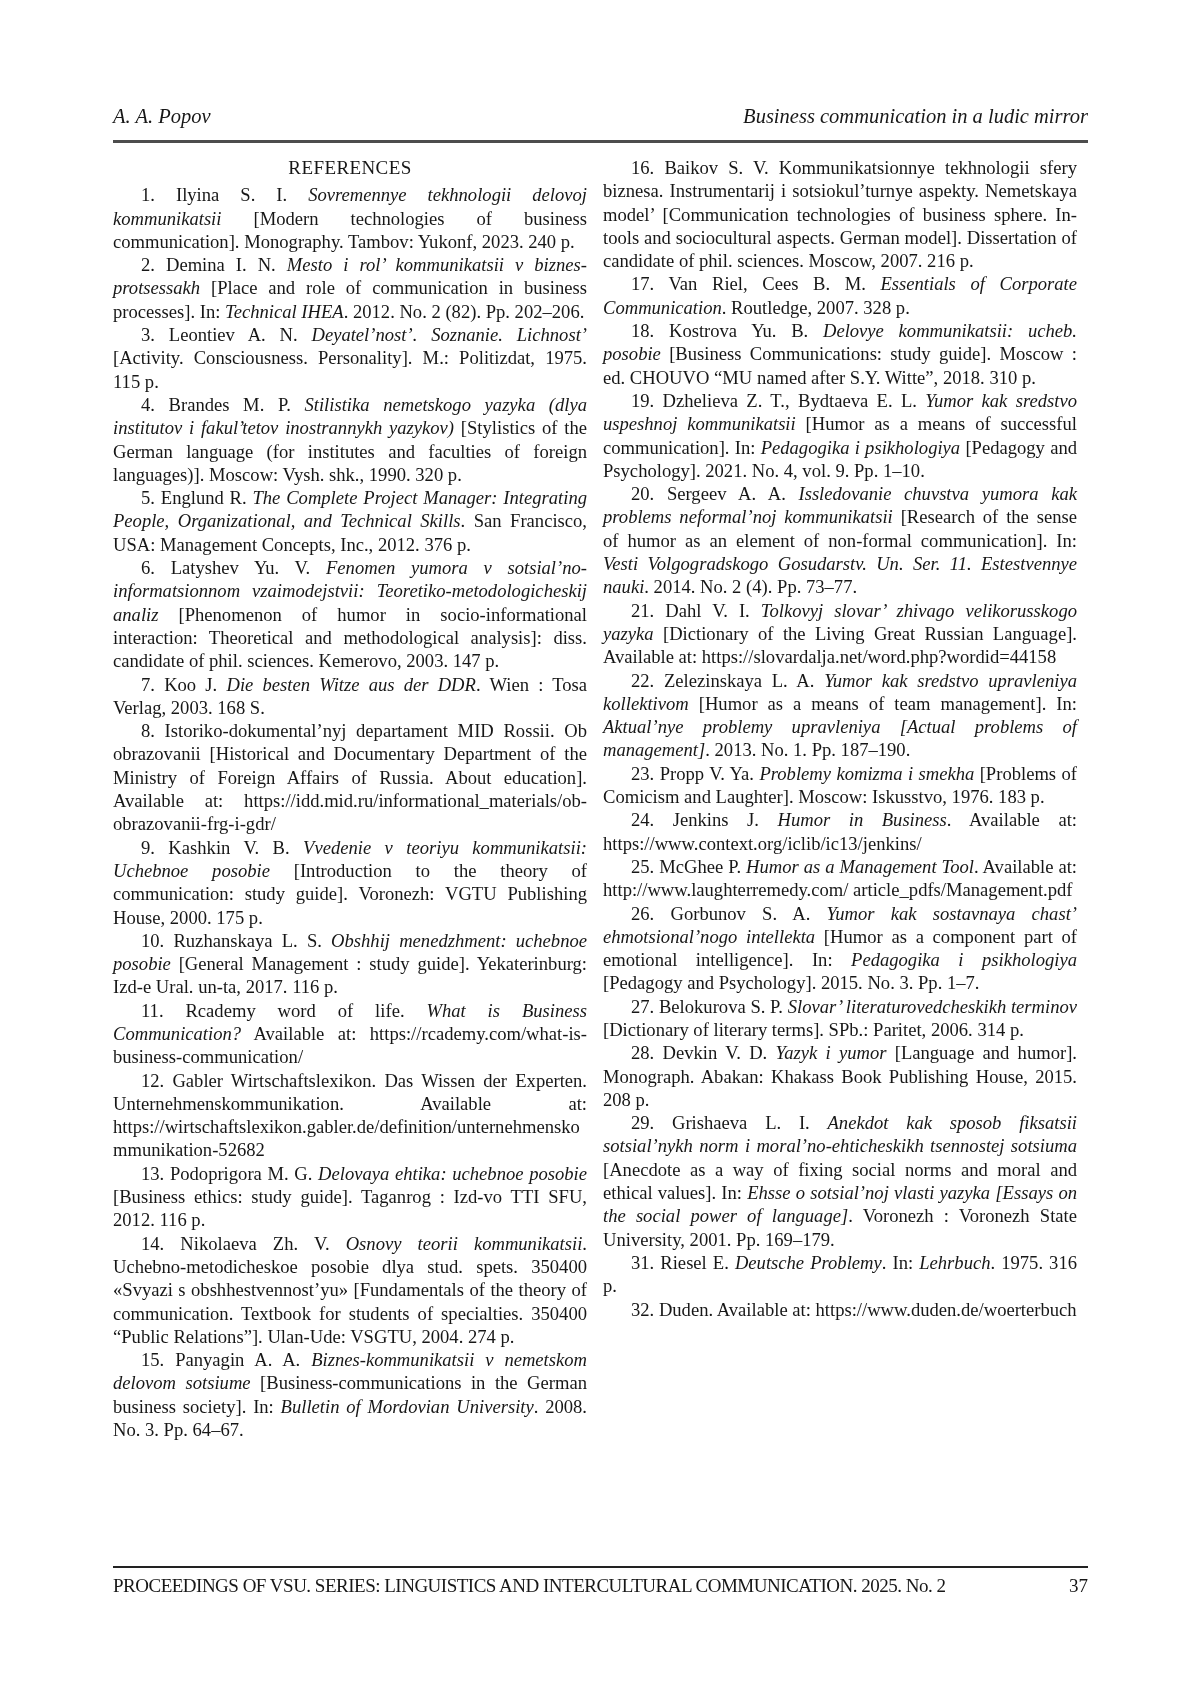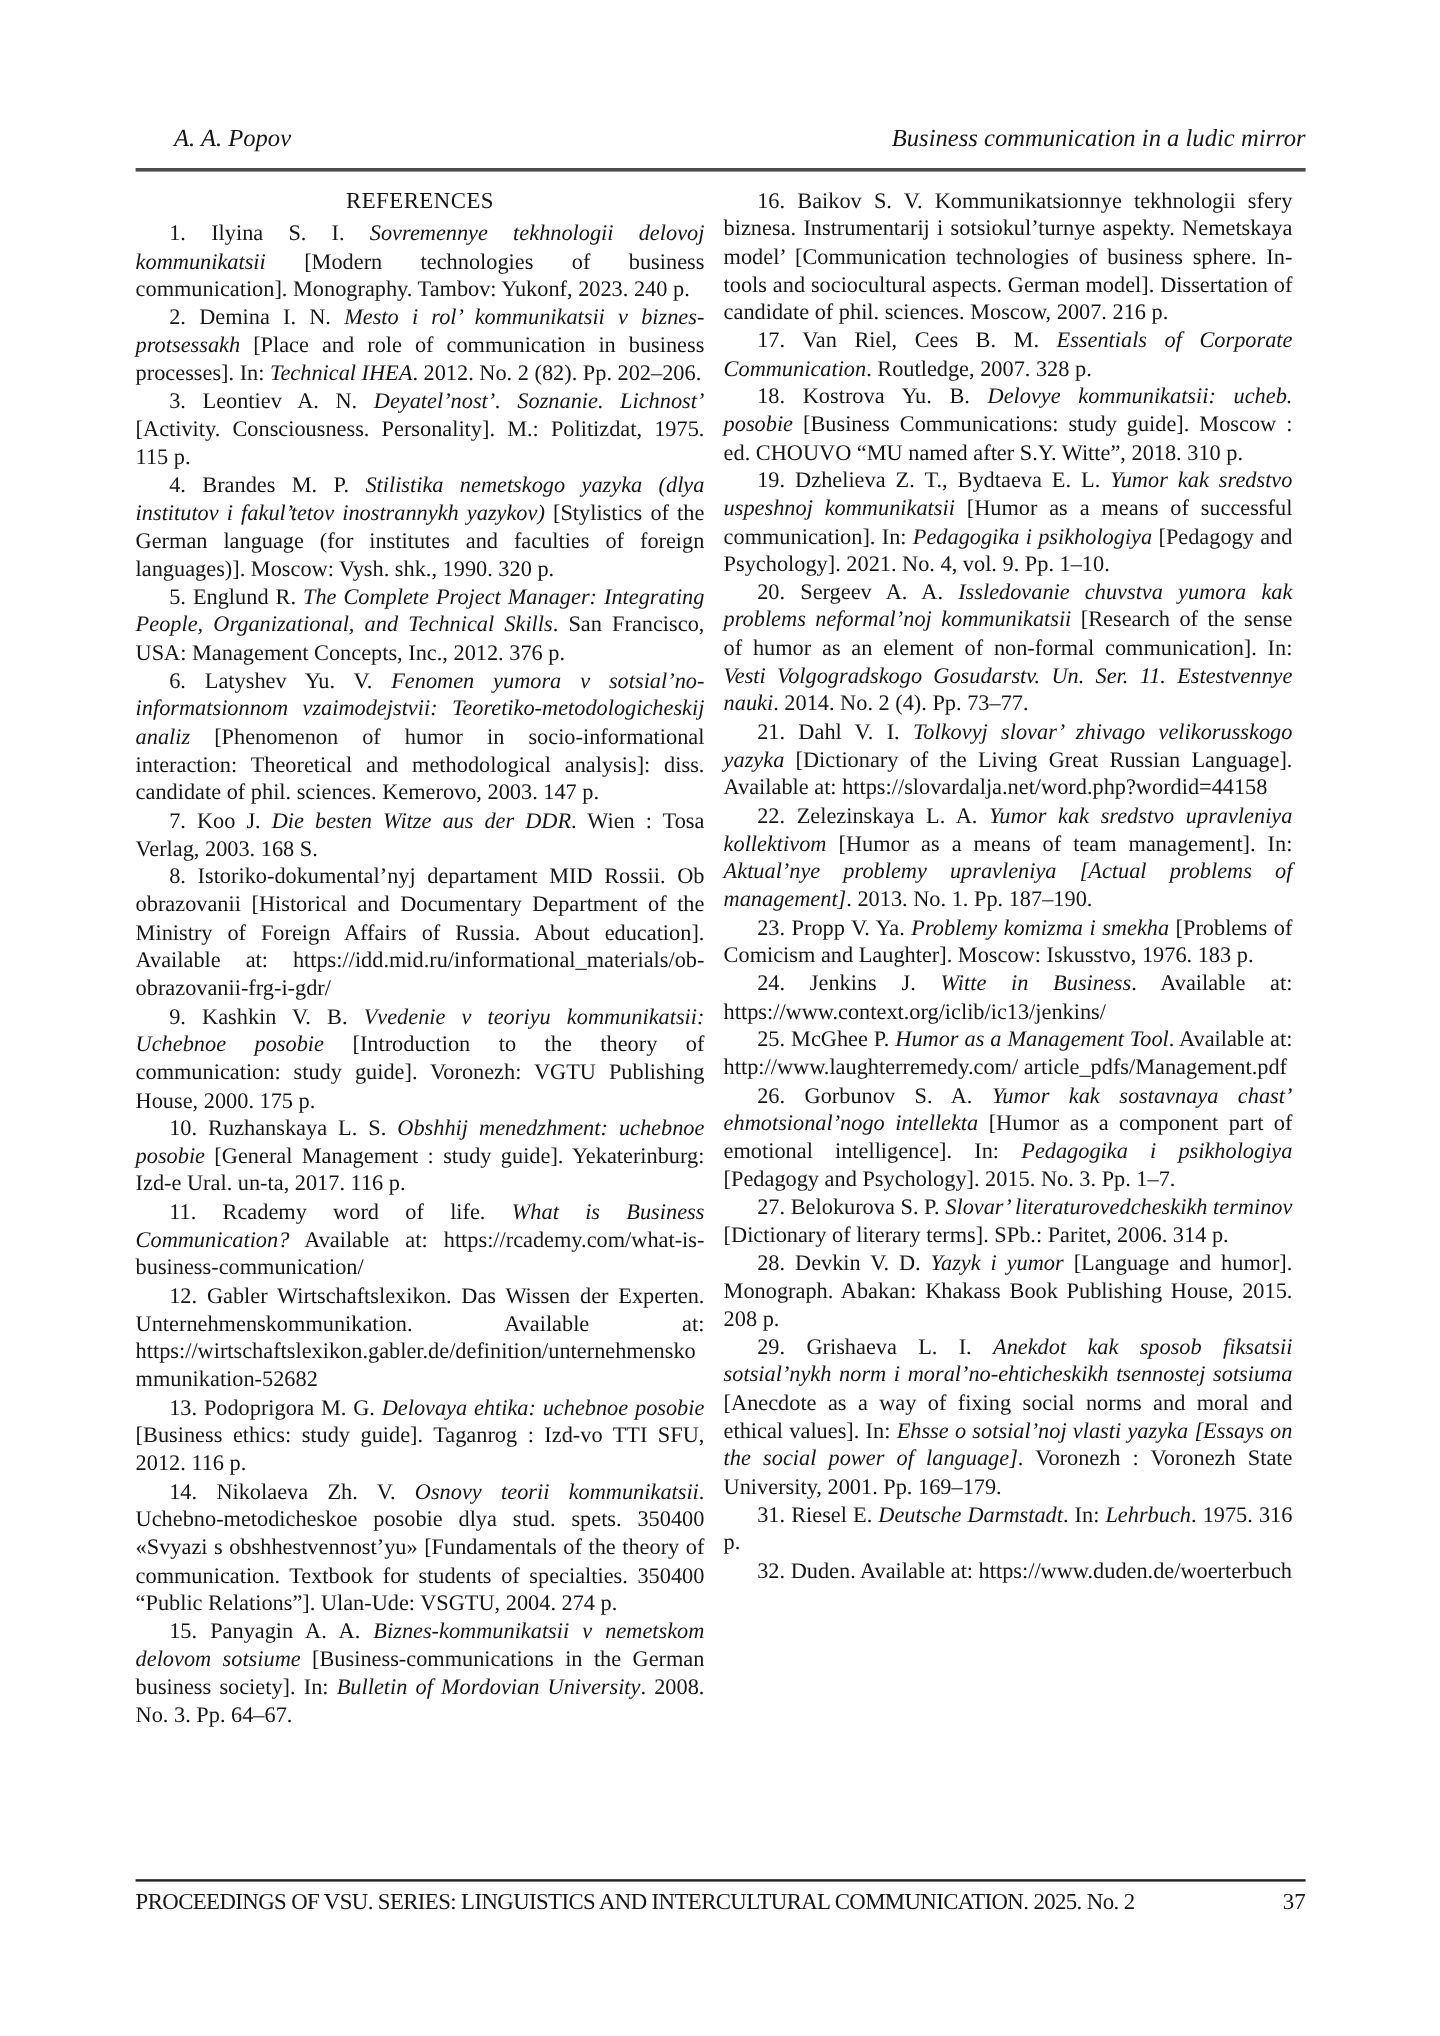--- a/index.html
+++ b/index.html
@@ -16,21 +16,20 @@
     left: 113px; top: 104px;
     width: 975px;
   }
   .running-header {
     display: flex;
     justify-content: space-between;
     align-items: flex-end;
     font-style: italic;
     font-size: 20.5px;
     line-height: 24px;
-    margin-left: 32px;
   }
   .header-rule {
     height: 3px;
     background: #4d4d4d;
     margin-top: 12px;
   }
   .cols {
     display: flex;
     gap: 16px;
     margin-top: 13px;
@@ -99,27 +98,27 @@
       </div>
     <div class="col">
         <p class="ref">16. Baikov S. V. Kommunikatsionnye tekhnologii sfery biznesa. Instrumentarij i sotsiokul’turnye aspekty. Nemetskaya model’ [Communication technologies of business sphere. In-tools and sociocultural aspects. German model]. Dissertation of candidate of phil. sciences. Moscow, 2007. 216 p.</p>
         <p class="ref">17. Van Riel, Cees B. M. <i>Essentials of Corporate Communication</i>. Routledge, 2007. 328 p.</p>
         <p class="ref">18. Kostrova Yu. B. <i>Delovye kommunikatsii: ucheb. posobie</i> [Business Communications: study guide]. Moscow : ed. CHOUVO “MU named after S.Y. Witte”, 2018. 310 p.</p>
         <p class="ref">19. Dzhelieva Z. T., Bydtaeva E. L. <i>Yumor kak sredstvo uspeshnoj kommunikatsii</i> [Humor as a means of successful communication]. In: <i>Pedagogika i psikhologiya</i> [Pedagogy and Psychology]. 2021. No. 4, vol. 9. Pp. 1–10.</p>
         <p class="ref">20. Sergeev A. A. <i>Issledovanie chuvstva yumora kak problems neformal’noj kommunikatsii</i> [Research of the sense of humor as an element of non-formal communication]. In: <i>Vesti Volgogradskogo Gosudarstv. Un. Ser. 11. Estestvennye nauki</i>. 2014. No. 2 (4). Pp. 73–77.</p>
         <p class="ref">21. Dahl V. I. <i>Tolkovyj slovar’ zhivago velikorusskogo yazyka</i> [Dictionary of the Living Great Russian Language]. Available at: https://slovardalja.net/word.php?wordid=44158</p>
         <p class="ref">22. Zelezinskaya L. A. <i>Yumor kak sredstvo upravleniya kollektivom</i> [Humor as a means of team management]. In: <i>Aktual’nye problemy upravleniya [Actual problems of management]</i>. 2013. No. 1. Pp. 187–190.</p>
         <p class="ref">23. Propp V. Ya. <i>Problemy komizma i smekha</i> [Problems of Comicism and Laughter]. Moscow: Iskusstvo, 1976. 183 p.</p>
-        <p class="ref">24. Jenkins J. <i>Witte in Business</i>. Available at: https://www.context.org/iclib/ic13/jenkins/</p>
+        <p class="ref">24. Jenkins J. <i>Humor in Business</i>. Available at: https://www.context.org/iclib/ic13/jenkins/</p>
         <p class="ref">25. McGhee P. <i>Humor as a Management Tool</i>. Available at: http://www.laughterremedy.com/ article_pdfs/Management.pdf</p>
         <p class="ref">26. Gorbunov S. A. <i>Yumor kak sostavnaya chast’ ehmotsional’nogo intellekta</i> [Humor as a component part of emotional intelligence]. In: <i>Pedagogika i psikhologiya</i> [Pedagogy and Psychology]. 2015. No. 3. Pp. 1–7.</p>
         <p class="ref">27. Belokurova S. P. <i>Slovar’ literaturovedcheskikh terminov</i> [Dictionary of literary terms]. SPb.: Paritet, 2006. 314 p.</p>
         <p class="ref">28. Devkin V. D. <i>Yazyk i yumor</i> [Language and humor]. Monograph. Abakan: Khakass Book Publishing House, 2015. 208 p.</p>
         <p class="ref">29. Grishaeva L. I. <i>Anekdot kak sposob fiksatsii sotsial’nykh norm i moral’no-ehticheskikh tsennostej sotsiuma</i> [Anecdote as a way of fixing social norms and moral and ethical values]. In: <i>Ehsse o sotsial’noj vlasti yazyka [Essays on the social power of language]</i>. Voronezh : Voronezh State University, 2001. Pp. 169–179.</p>
-        <p class="ref">31. Riesel E. <i>Deutsche Darmstadt</i>. In: <i>Lehrbuch</i>. 1975. 316 p.</p>
+        <p class="ref">31. Riesel E. <i>Deutsche Problemy</i>. In: <i>Lehrbuch</i>. 1975. 316 p.</p>
         <p class="ref">32. Duden. Available at: https://www.duden.de/woerterbuch</p>
       </div>
   </div>
 </div>
 
 <div class="page-footer">
   <span>PROCEEDINGS OF VSU. SERIES: LINGUISTICS AND INTERCULTURAL COMMUNICATION. 2025. No. 2</span>
   <span class="page-number">37</span>
 </div>
 

